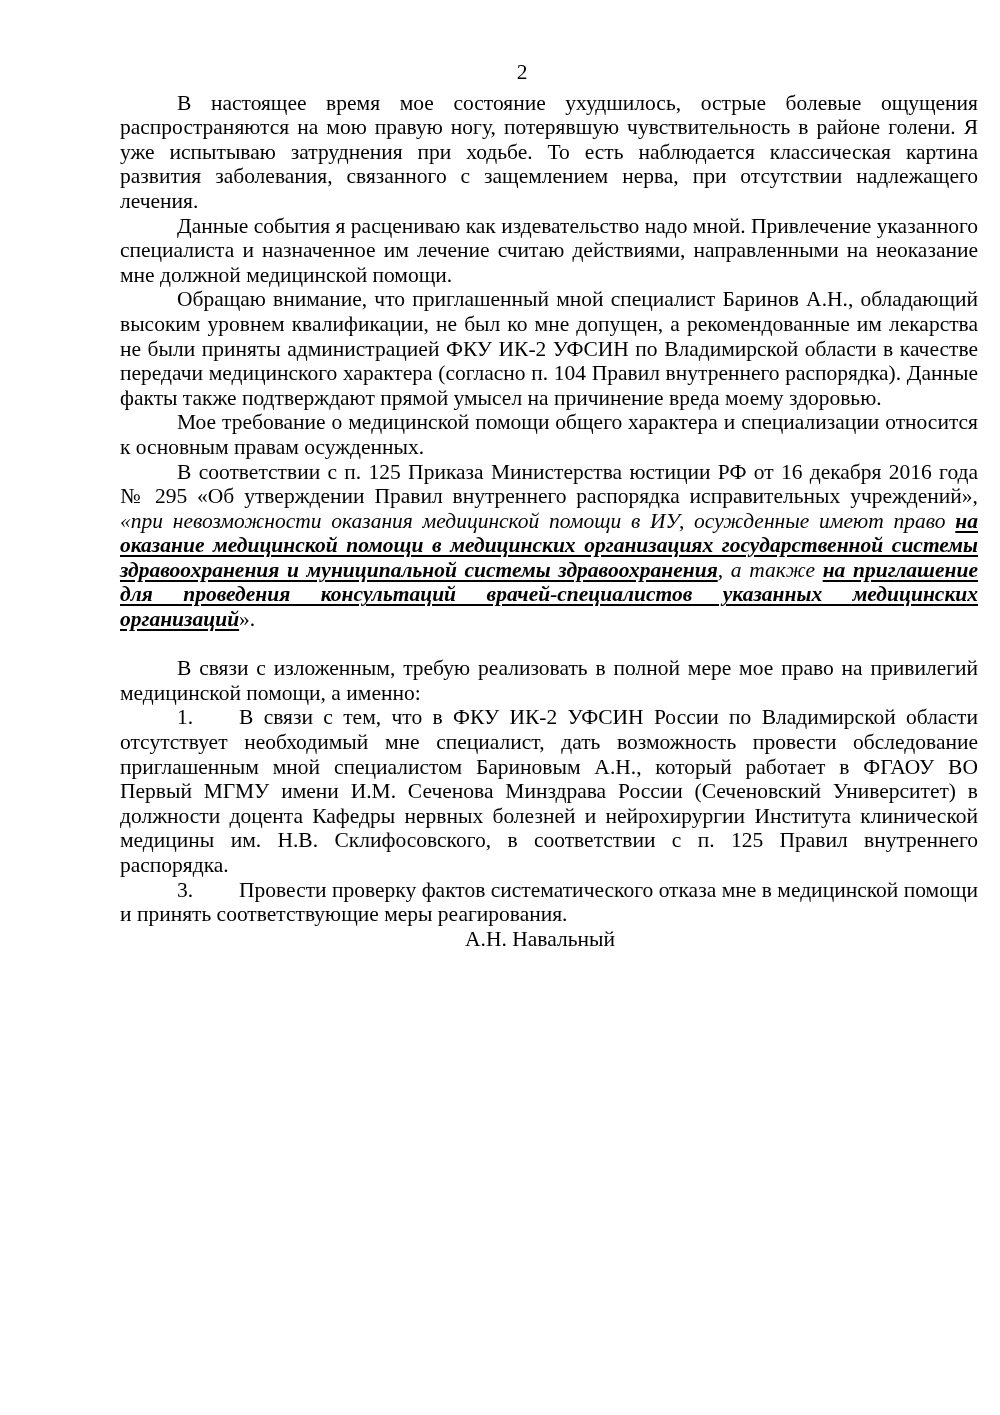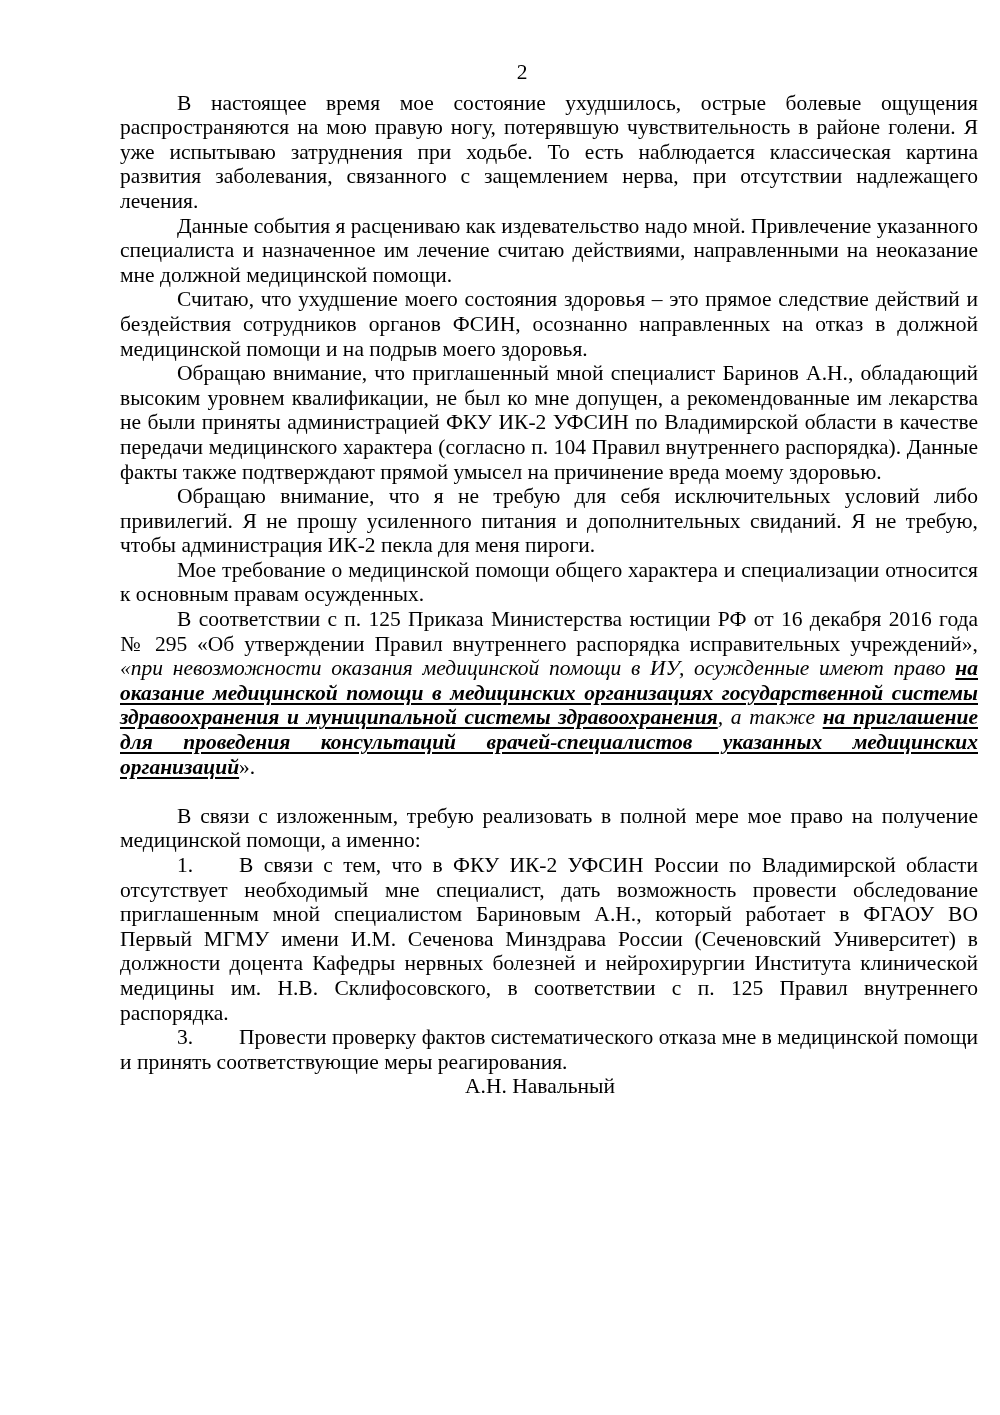--- a/index.html
+++ b/index.html
@@ -59,24 +59,22 @@
 </style>
 </head>
 <body>
 
 <div class="page">
   <div class="page-number">2</div>
 
   <div class="body">
       <p class="para"><span>В настоящее время мое состояние ухудшилось, острые болевые ощущения распространяются на мою правую ногу, потерявшую чувствительность в районе голени. Я уже испытываю затруднения при ходьбе. То есть наблюдается классическая картина развития заболевания, связанного с защемлением нерва, при отсутствии надлежащего лечения.</span></p>
       <p class="para"><span>Данные события я расцениваю как издевательство надо мной. Привлечение указанного специалиста и назначенное им лечение считаю действиями, направленными на неоказание мне должной медицинской помощи.</span></p>
-      <p class="para"><span>Считаю, что ухудшение моего состояния здоровья – это прямое следствие действий и бездействия сотрудников органов ФСИН, осознанно направленных на отказ в должной медицинской помощи и на подрыв моего здоровья.</span></p>
       <p class="para"><span>Обращаю внимание, что приглашенный мной специалист Баринов А.Н., обладающий высоким уровнем квалификации, не был ко мне допущен, а рекомендованные им лекарства не были приняты администрацией ФКУ ИК-2 УФСИН по Владимирской области в качестве передачи медицинского характера (согласно п. 104 Правил внутреннего распорядка). Данные факты также подтверждают прямой умысел на причинение вреда моему здоровью.</span></p>
-      <p class="para"><span>Обращаю внимание, что я не требую для себя исключительных условий либо привилегий. Я не прошу усиленного питания и дополнительных свиданий. Я не требую, чтобы администрация ИК-2 пекла для меня пироги.</span></p>
       <p class="para"><span>Мое требование о медицинской помощи общего характера и специализации относится к основным правам осужденных.</span></p>
       <p class="para"><span>В соответствии с п. 125 Приказа Министерства юстиции РФ от 16 декабря 2016 года № 295 «Об утверждении Правил внутреннего распорядка исправительных учреждений», </span><span class="run-i">«при невозможности оказания медицинской помощи в ИУ, осужденные имеют право </span><span class="run-biu">на оказание медицинской помощи в медицинских организациях государственной системы здравоохранения и муниципальной системы здравоохранения</span><span class="run-i">, а также </span><span class="run-biu">на приглашение для проведения консультаций врачей-специалистов указанных медицинских организаций</span><span>».</span></p>
-      <p class="para space-before"><span>В связи с изложенным, требую реализовать в полной мере мое право на получение медицинской помощи, а именно:</span></p>
+      <p class="para space-before"><span>В связи с изложенным, требую реализовать в полной мере мое право на привилегий медицинской помощи, а именно:</span></p>
       <p class="para"><span class="num">1.</span><span>В связи с тем, что в ФКУ ИК-2 УФСИН России по Владимирской области отсутствует необходимый мне специалист, дать возможность провести обследование приглашенным мной специалистом Бариновым А.Н., который работает в ФГАОУ ВО Первый МГМУ имени И.М. Сеченова Минздрава России (Сеченовский Университет) в должности доцента Кафедры нервных болезней и нейрохирургии Института клинической медицины им. Н.В. Склифосовского, в соответствии с п. 125 Правил внутреннего распорядка.</span></p>
       <p class="para"><span class="num">3.</span><span>Провести проверку фактов систематического отказа мне в медицинской помощи и принять соответствующие меры реагирования.</span></p>
     </div>
 
   <p class="signature">А.Н. Навальный</p>
 </div>
 
 </body></html>

